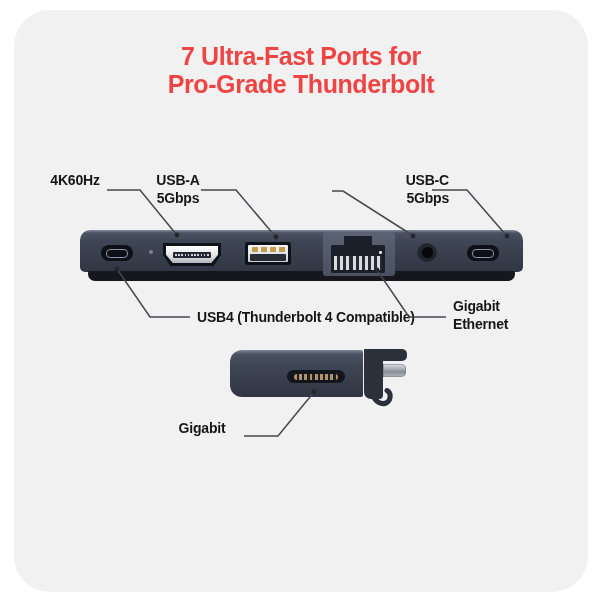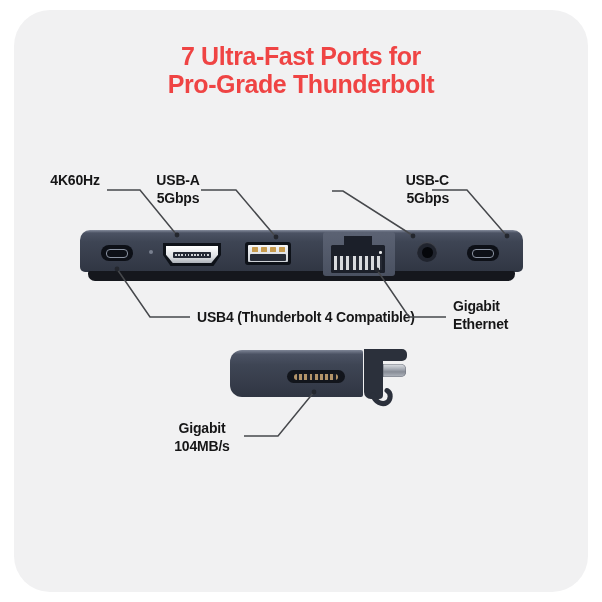--- a/index.html
+++ b/index.html
@@ -85,21 +85,20 @@
 
   <div class="plabel" style="left:197px;top:309px;">
     <span>USB4 (Thunderbolt 4 Compatible)</span>
   </div>
   <div class="plabel" style="left:453px;top:298px;">
     <span>Gigabit</span>
     <span>Ethernet</span>
   </div>
   <div class="plabel ctr" style="left:156px;top:420px;width:92px;">
     <span>Gigabit</span>
-    <span>104MB/s</span>
   </div>
 
   <div class="dev-back"></div>
   <div class="dev-base"></div>
 
   <div class="usbc-outer" style="left:101px;top:245px;">
     <div class="usbc-inner"></div>
   </div>
   <div class="led"></div>
 

